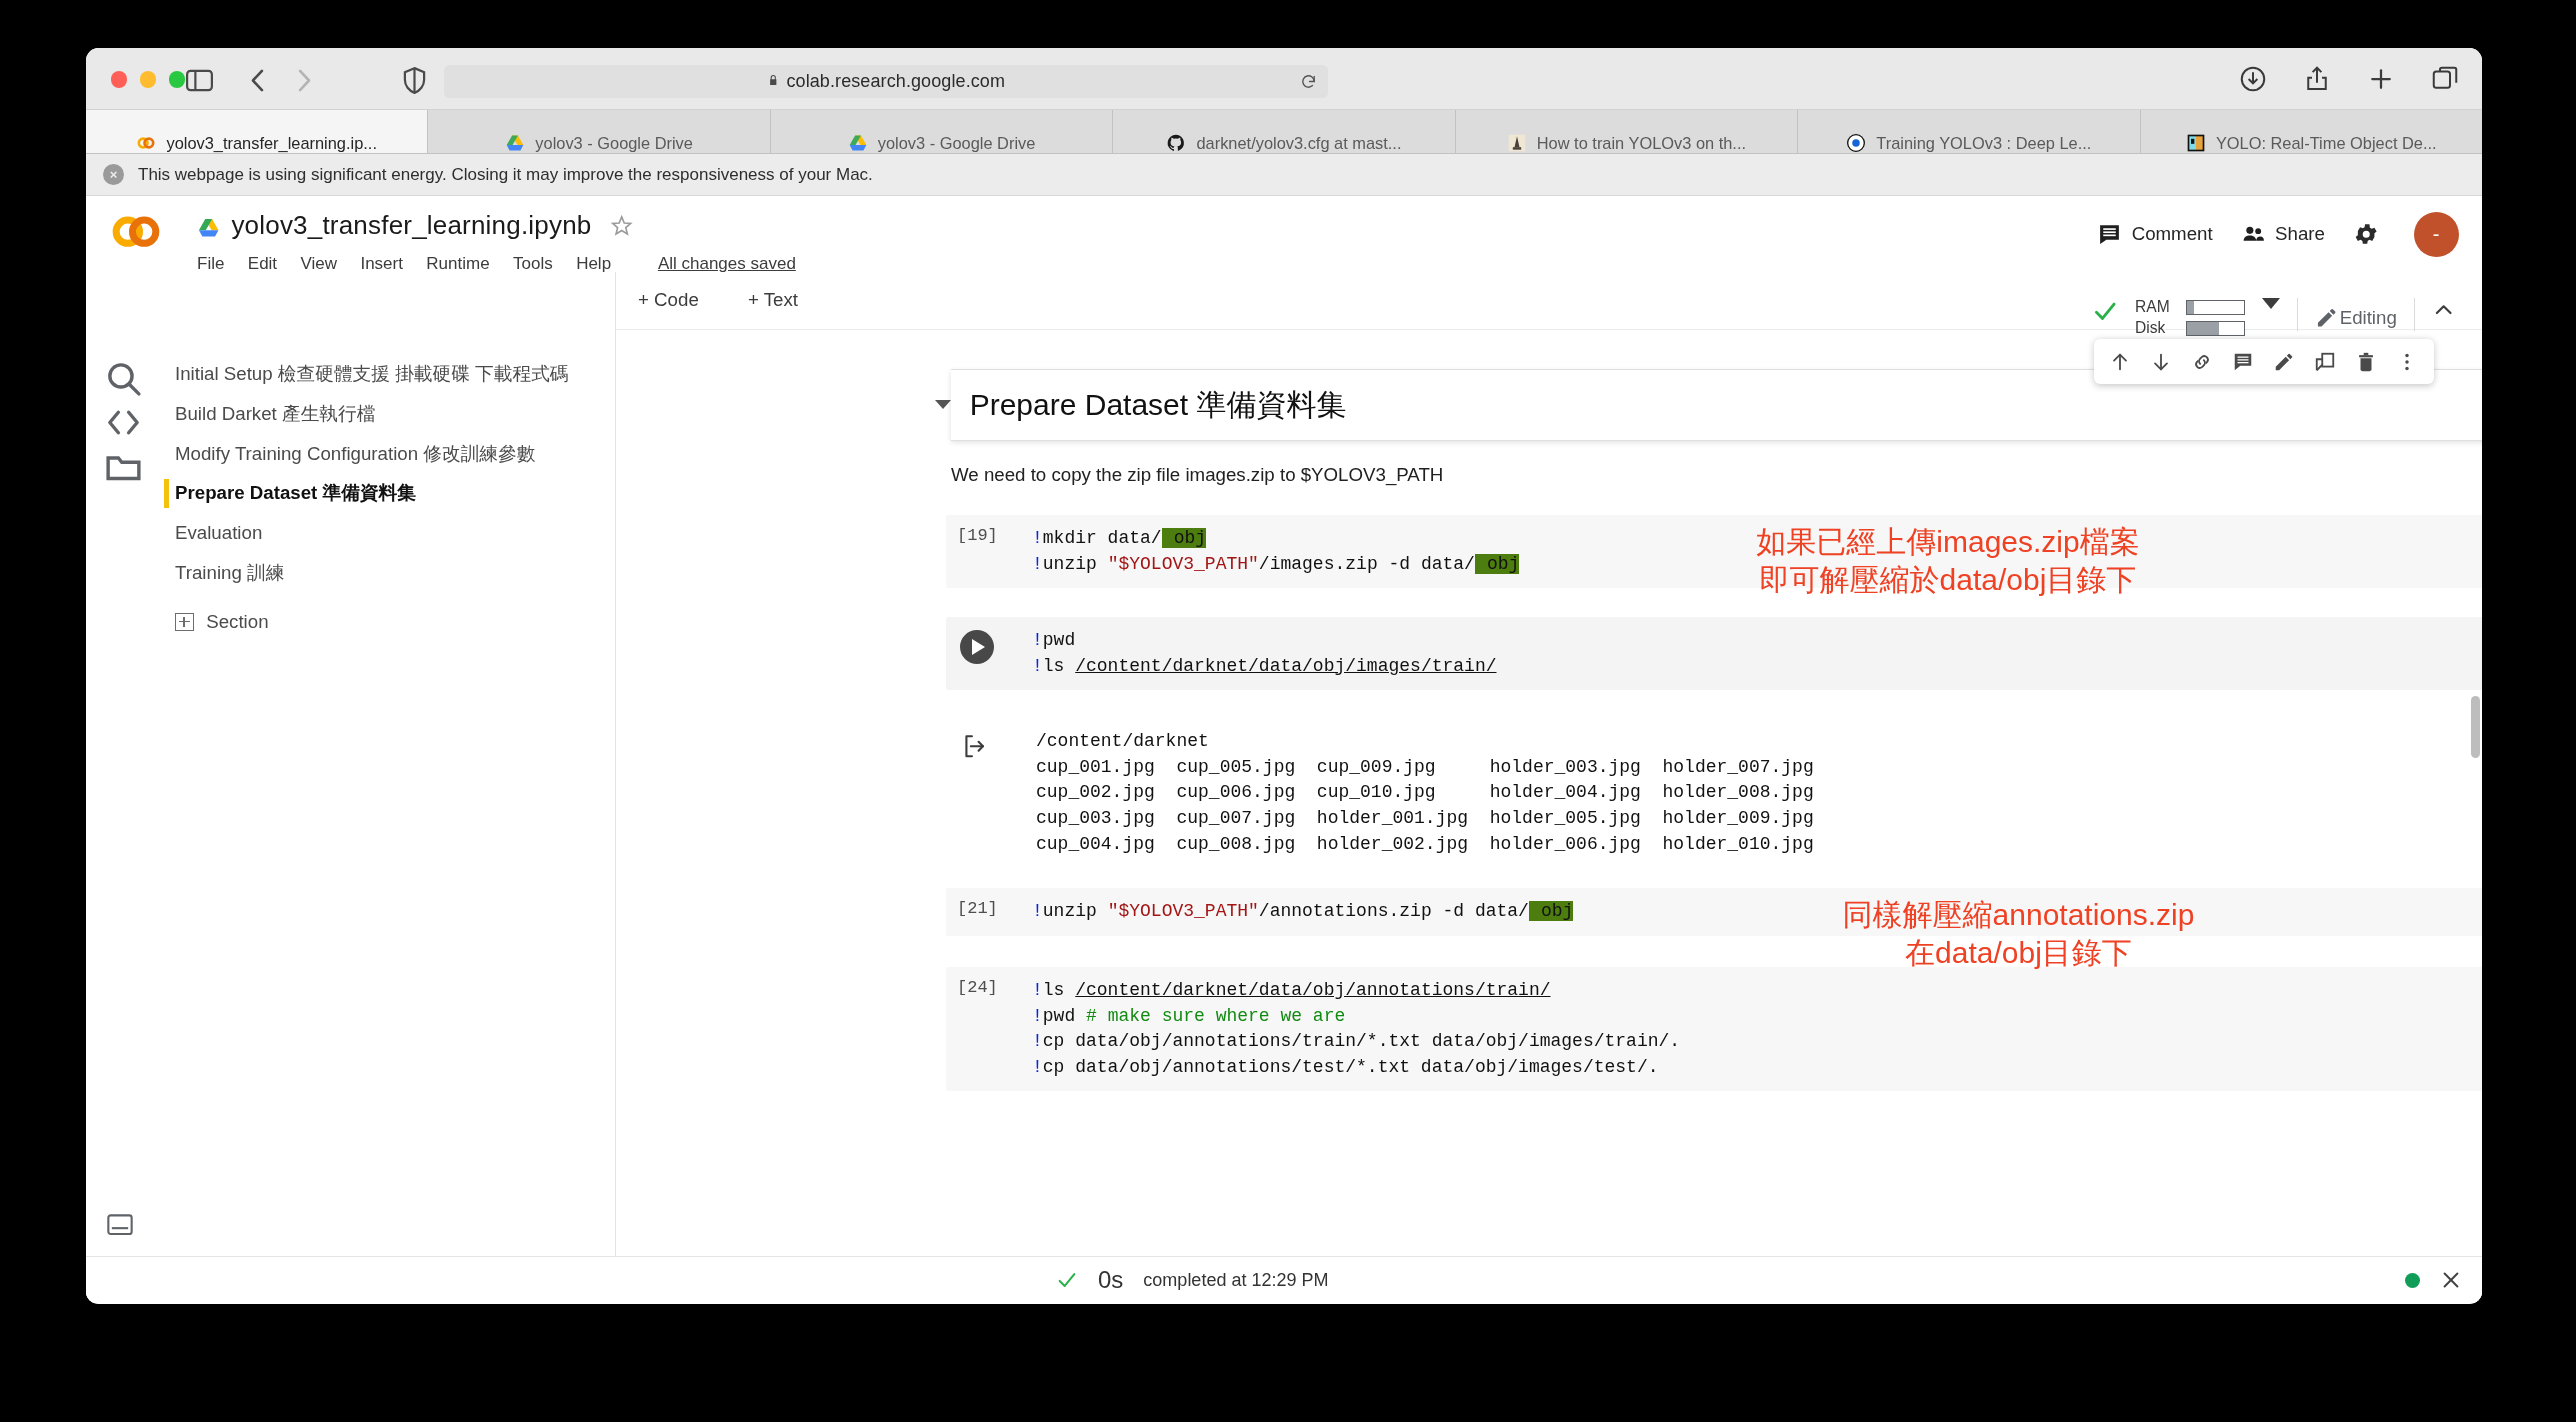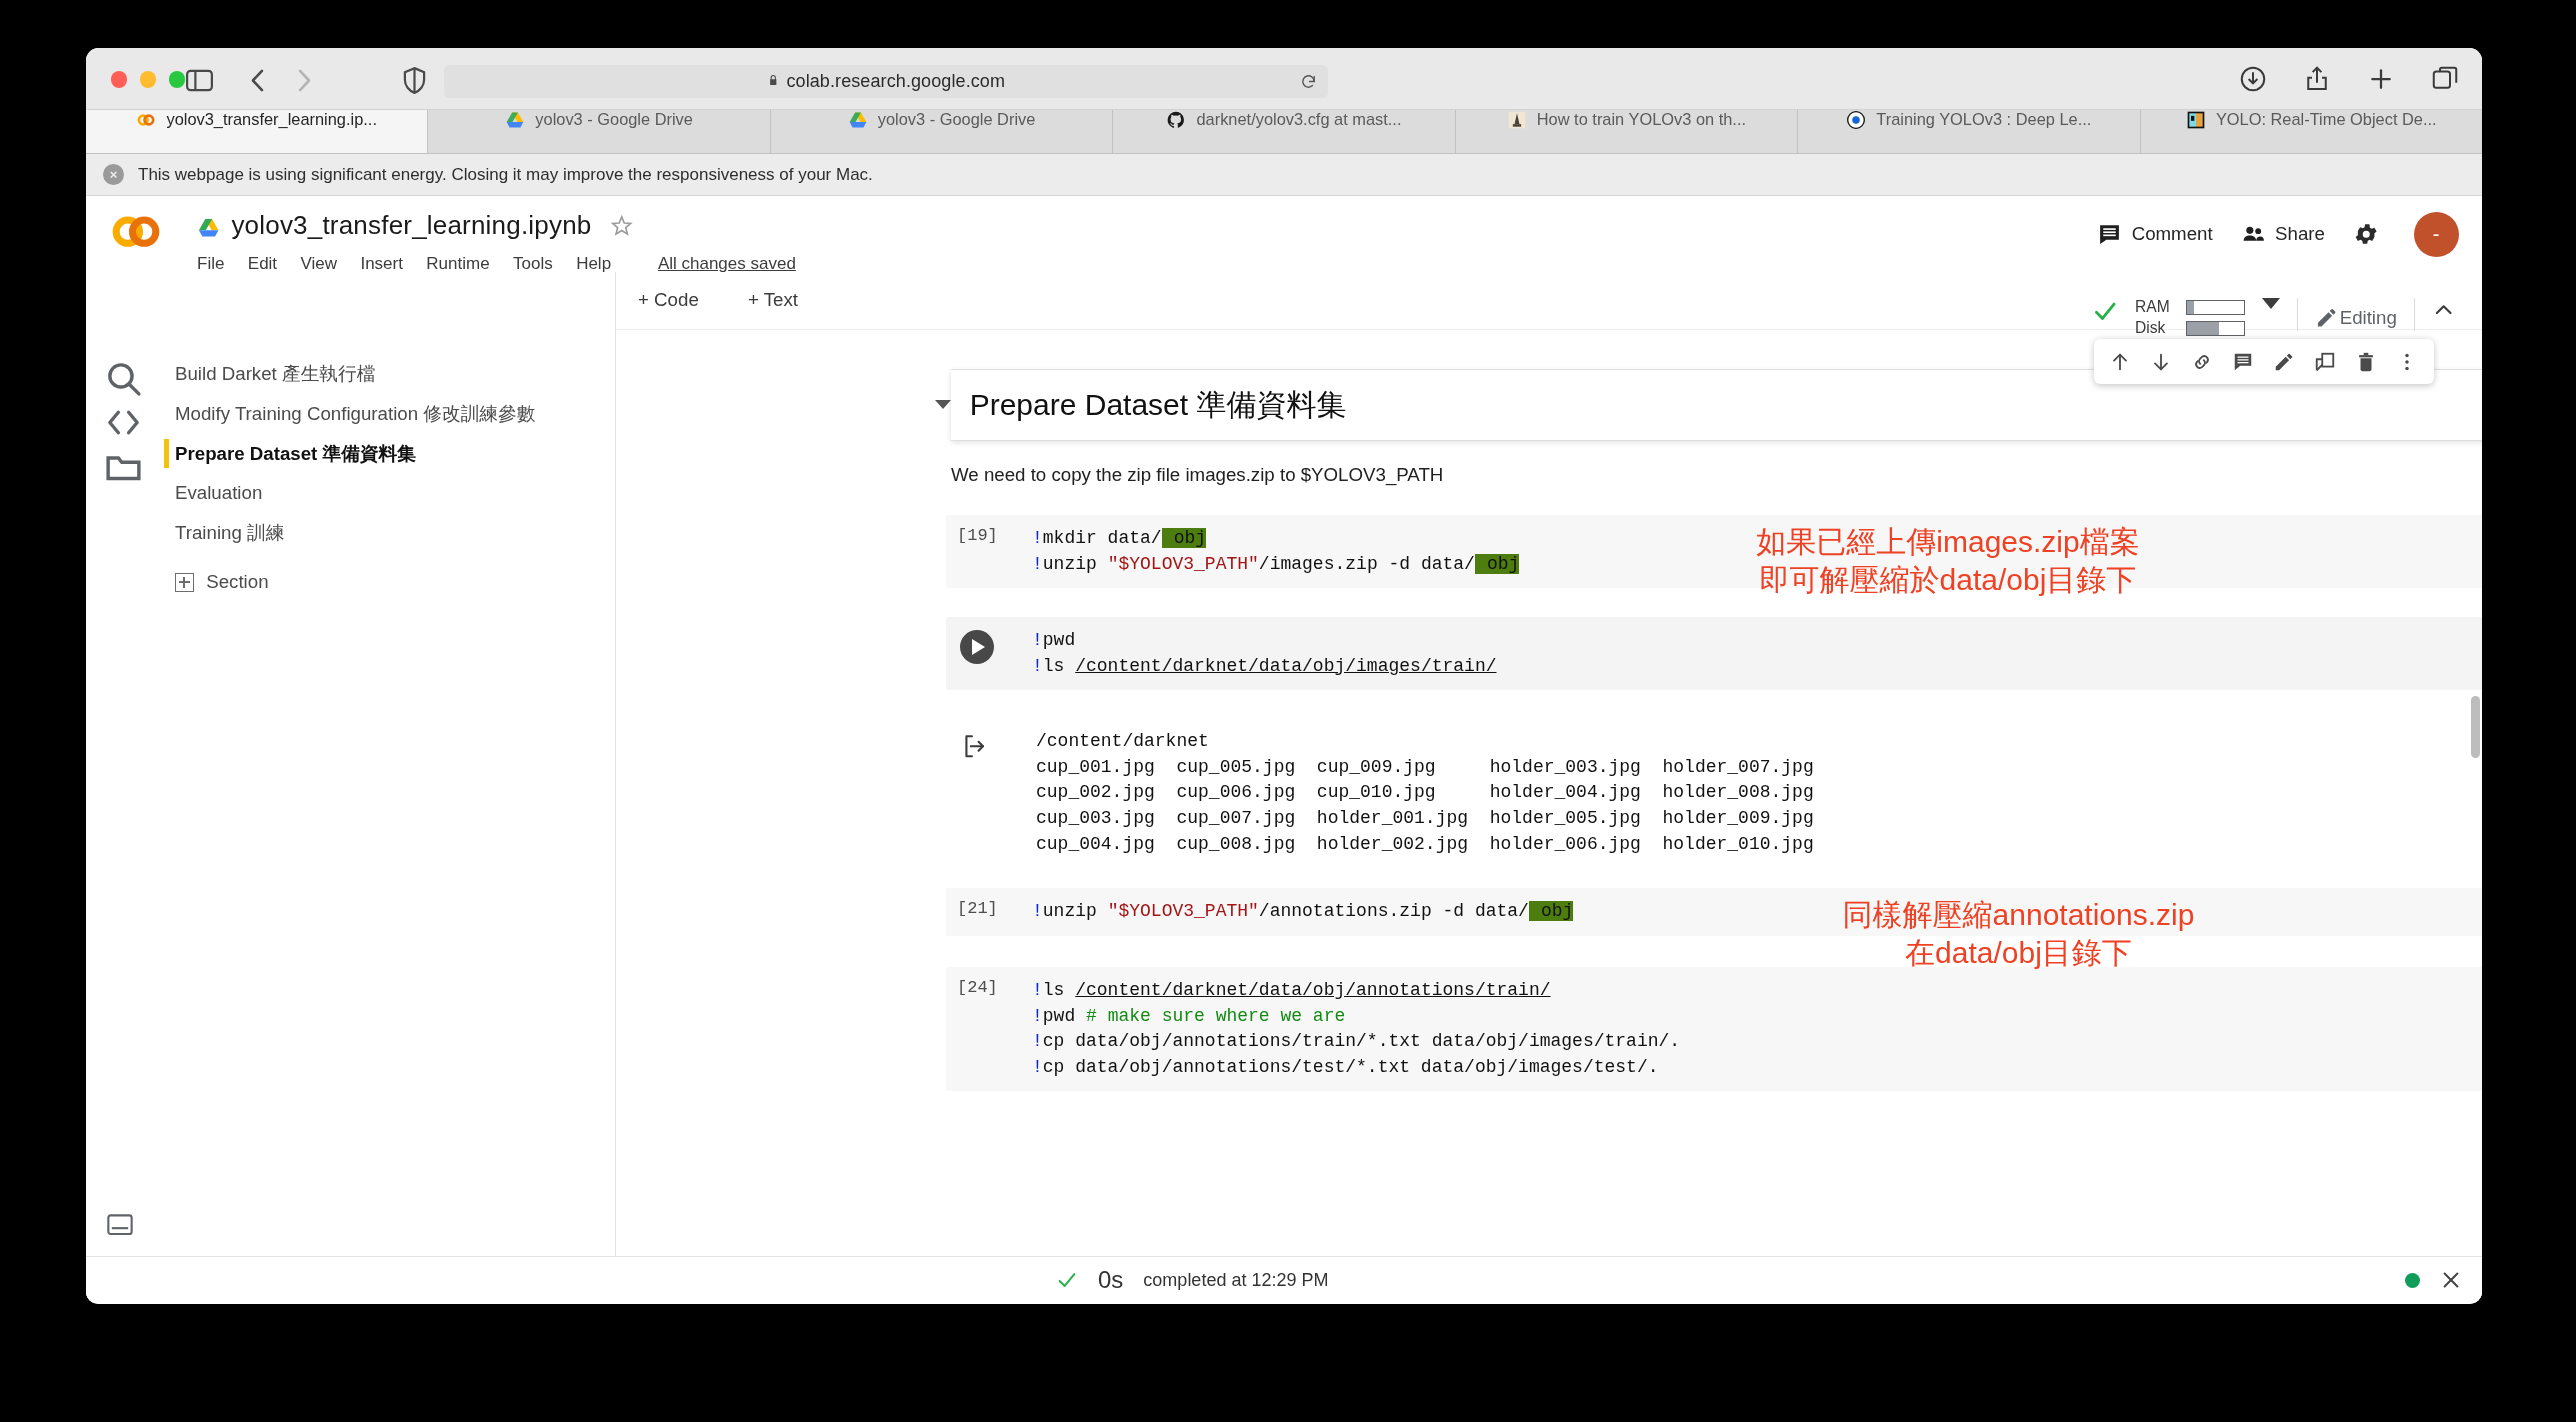--- a/index.html
+++ b/index.html
@@ -57,21 +57,21 @@
   .right-icons svg { width:100%; height:100%; display:block; }
 
   
   .tabstrip {
     display:flex; height:44px;
     background:#d8d8d8;
     border-bottom:0.8px solid #c2c2c2;
   }
   .tab {
     flex:1 1 0; min-width:0;
-    display:flex; align-items:flex-start; justify-content:center; gap:10px;
+    display:flex; align-items:flex-end; justify-content:center; gap:10px;
     border-right:0.8px solid #c2c2c2;
     background:#dcdcdc;
     padding:0 9.4px;
     font-size:16.4px; color:#5a5a5a;
     white-space:nowrap; overflow:hidden;
   }
   .tab.active { background:#f5f5f5; color:#262626; }
   .tab:last-child { border-right:none; }
   .tab .favicon { width:20px; height:20px; flex:0 0 20px; position:relative; }
   .tab .label { overflow:hidden; text-overflow:ellipsis; }
@@ -519,20 +519,21 @@
               </svg>
           </span>
           <span class="rail-ic">
             <svg viewBox="0 0 24 24" fill="none" stroke="currentColor" stroke-width="2">
                 <path d="M3 7h6l2 2.5h10V19H3z"></path>
               </svg>
           </span>
         </div>
 
         <div class="toc-items">
+          <div class="toc-item">Initial Setup 檢查硬體支援 掛載硬碟 下載程式碼</div>
           <div class="toc-item">Build Darket 產生執行檔</div>
           <div class="toc-item">Modify Training Configuration 修改訓練參數</div>
           <div class="toc-item active">Prepare Dataset 準備資料集</div>
           <div class="toc-item">Evaluation</div>
           <div class="toc-item">Training 訓練</div>
           <div class="toc-item section">
             <span class="plusbox"></span>
             <span>Section</span>
           </div>
         </div>

